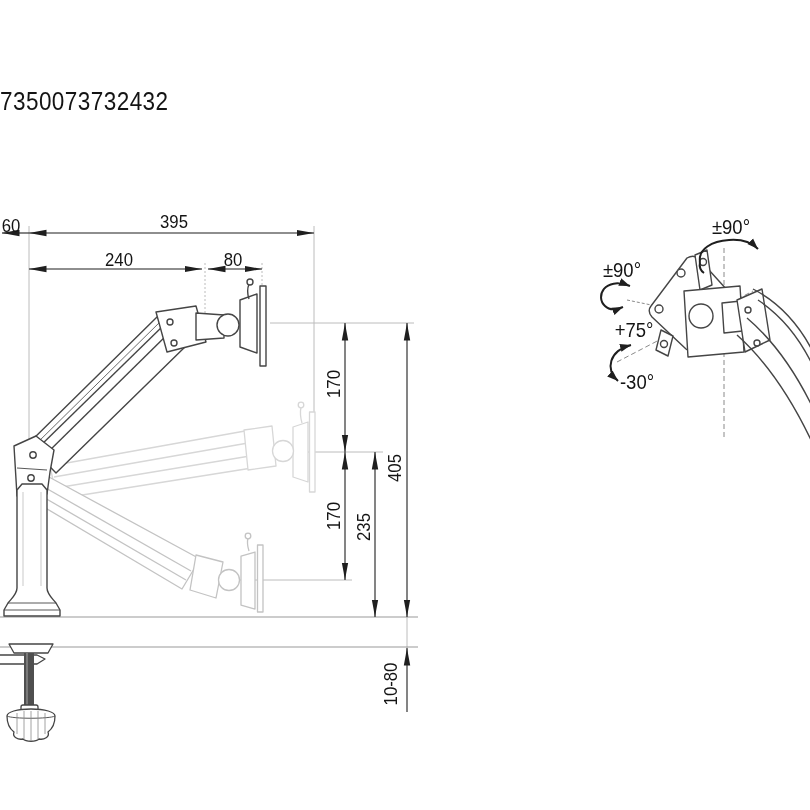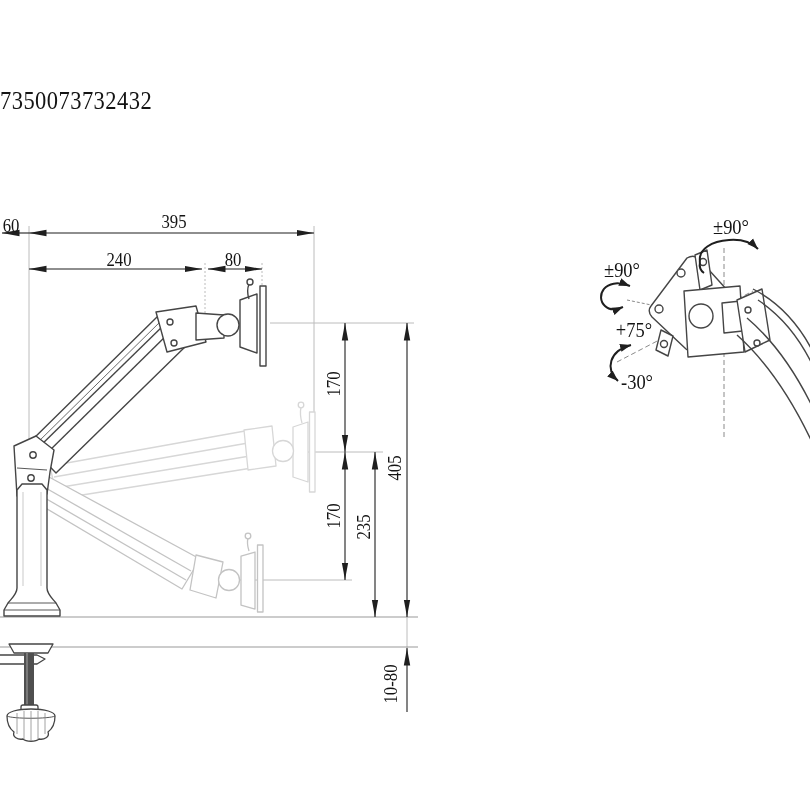--- a/index.html
+++ b/index.html
@@ -1,17 +1,17 @@
 <!DOCTYPE html>
 <html><head>
 <meta charset="utf-8">
 <style>
   html,body{margin:0;padding:0;background:#fff;}
   #canvas{position:relative;width:810px;height:810px;background:#fff;overflow:hidden;
-          font-family:Liberation Serif, serif;}
+          font-family:Liberation Sans, sans-serif;}
   svg{position:absolute;left:0;top:0;}
   .lbl{position:absolute;font-size:19px;color:#141414;white-space:nowrap;
        transform:translate(-50%,-50%) scaleX(.88);transform-origin:center;}
   .lbl.rot{transform:translate(-50%,-50%) rotate(-90deg) scaleX(.88);}
   .lbl.ang{font-size:21px;}
   .code{position:absolute;left:0;top:87px;font-size:25px;color:#141414;
         transform:scaleX(.9);transform-origin:left top;letter-spacing:.5px;}
 </style>
 </head>
 <body>

